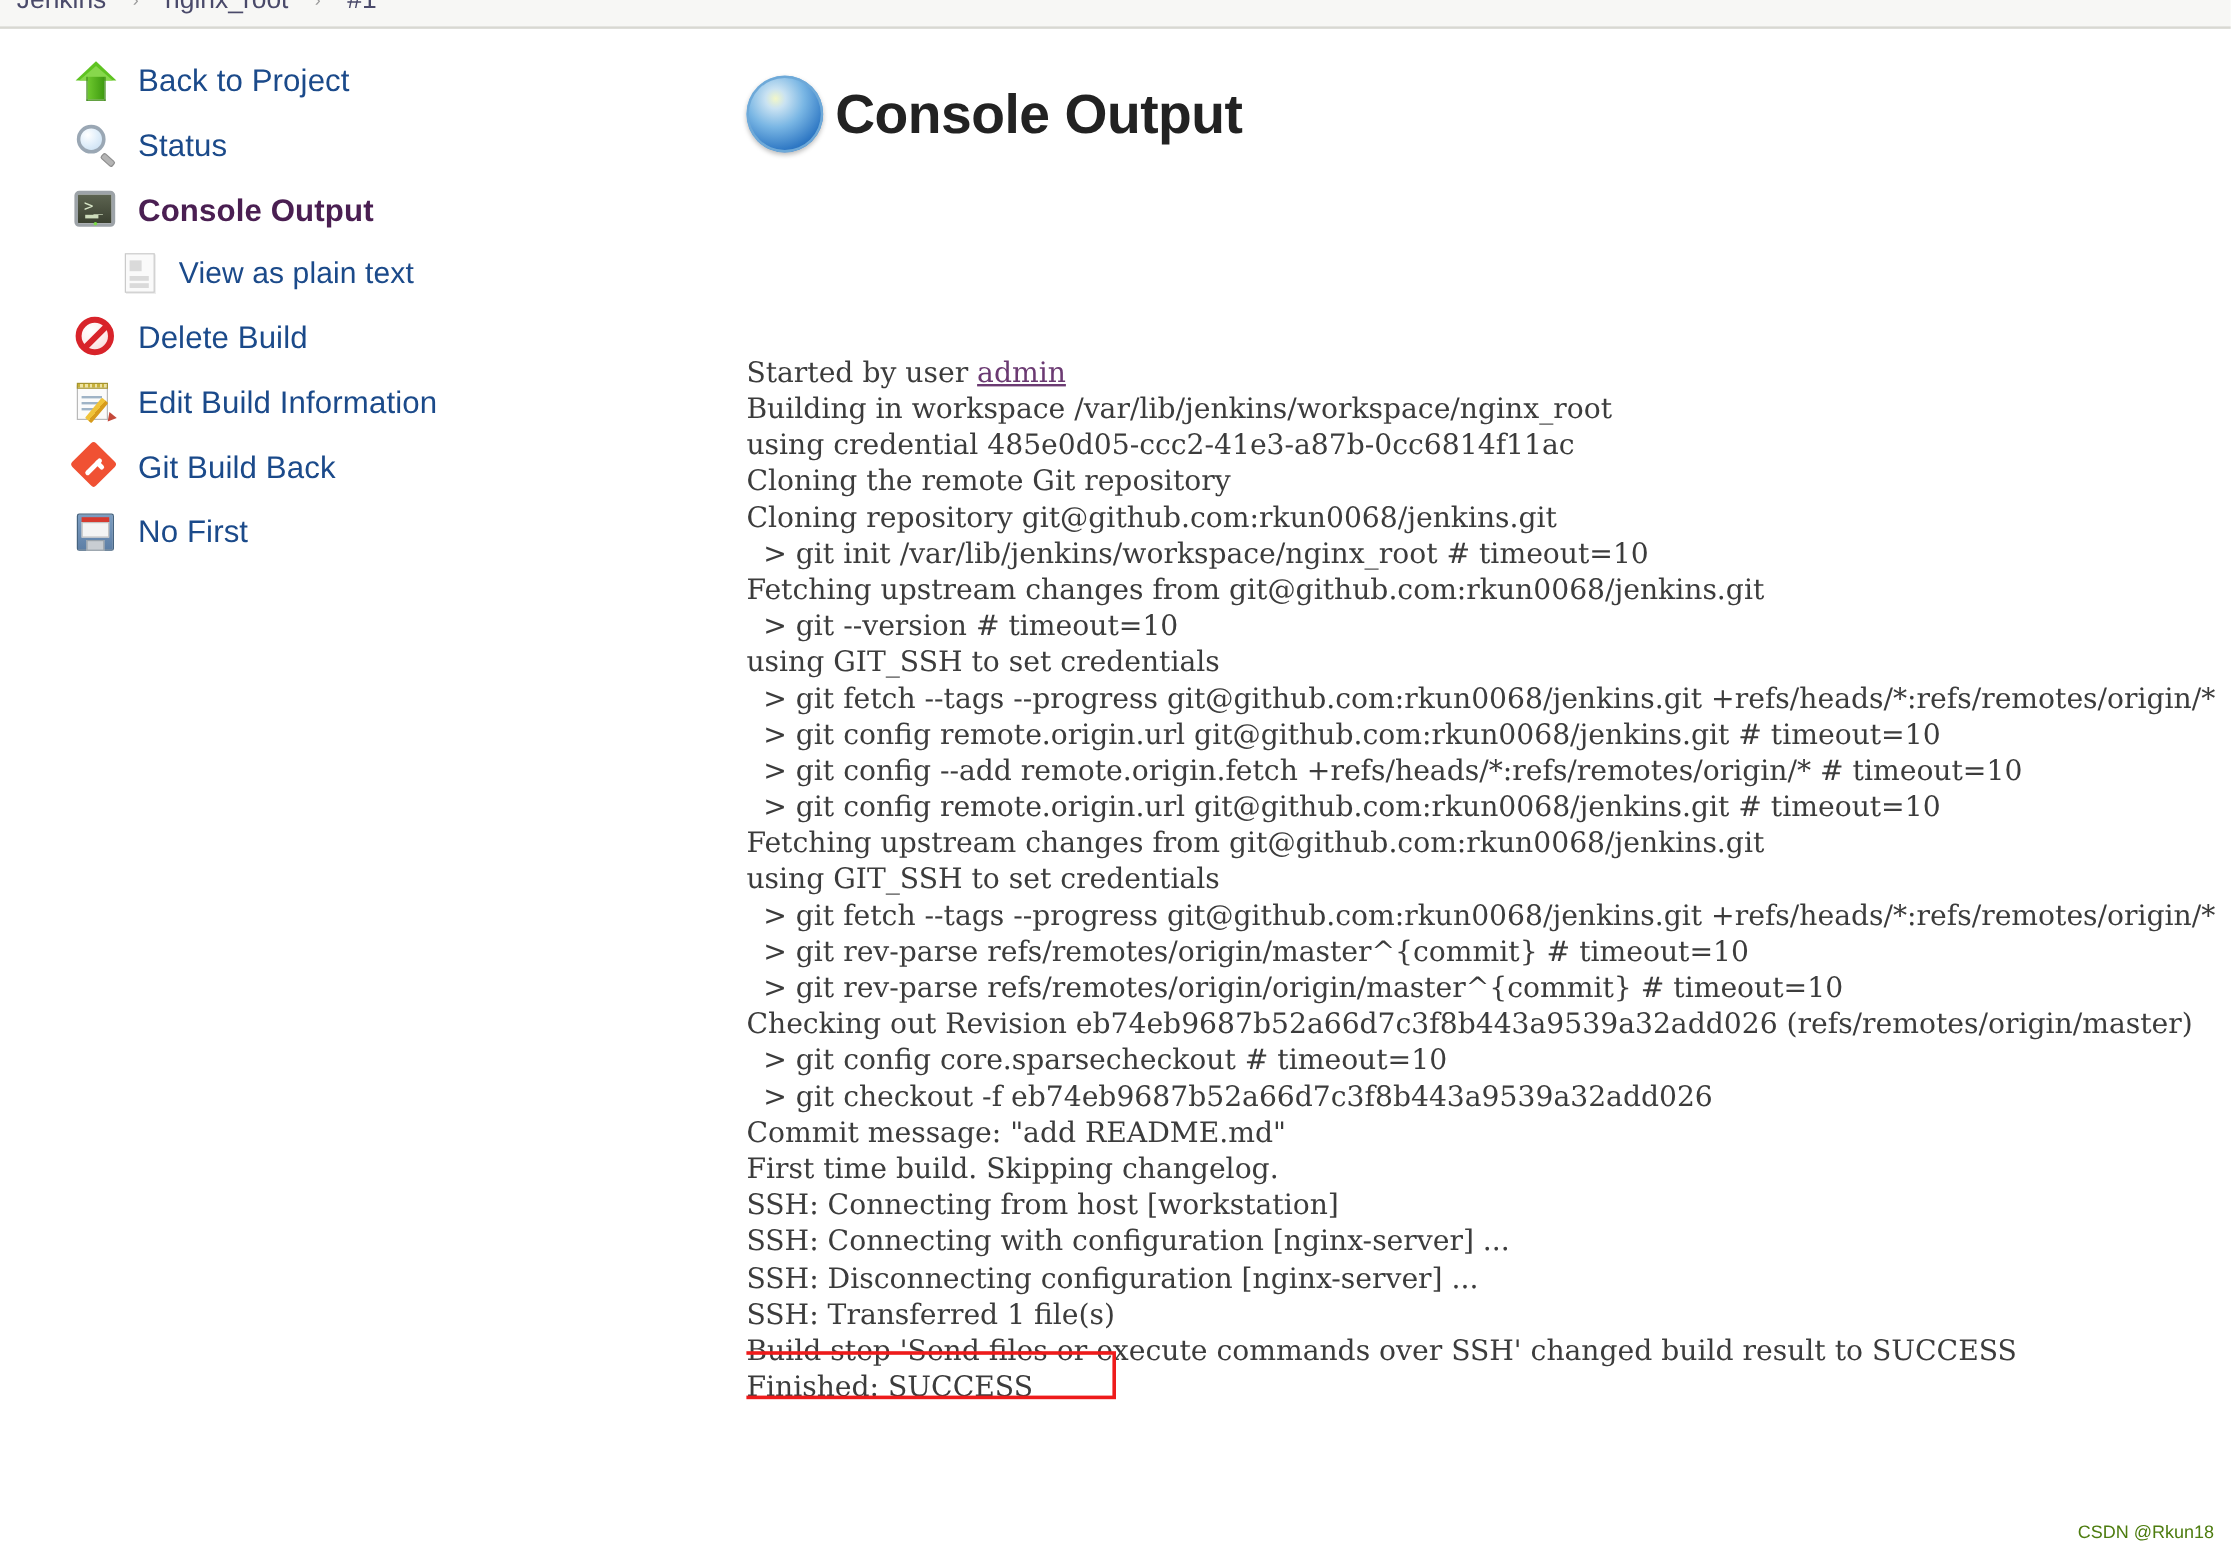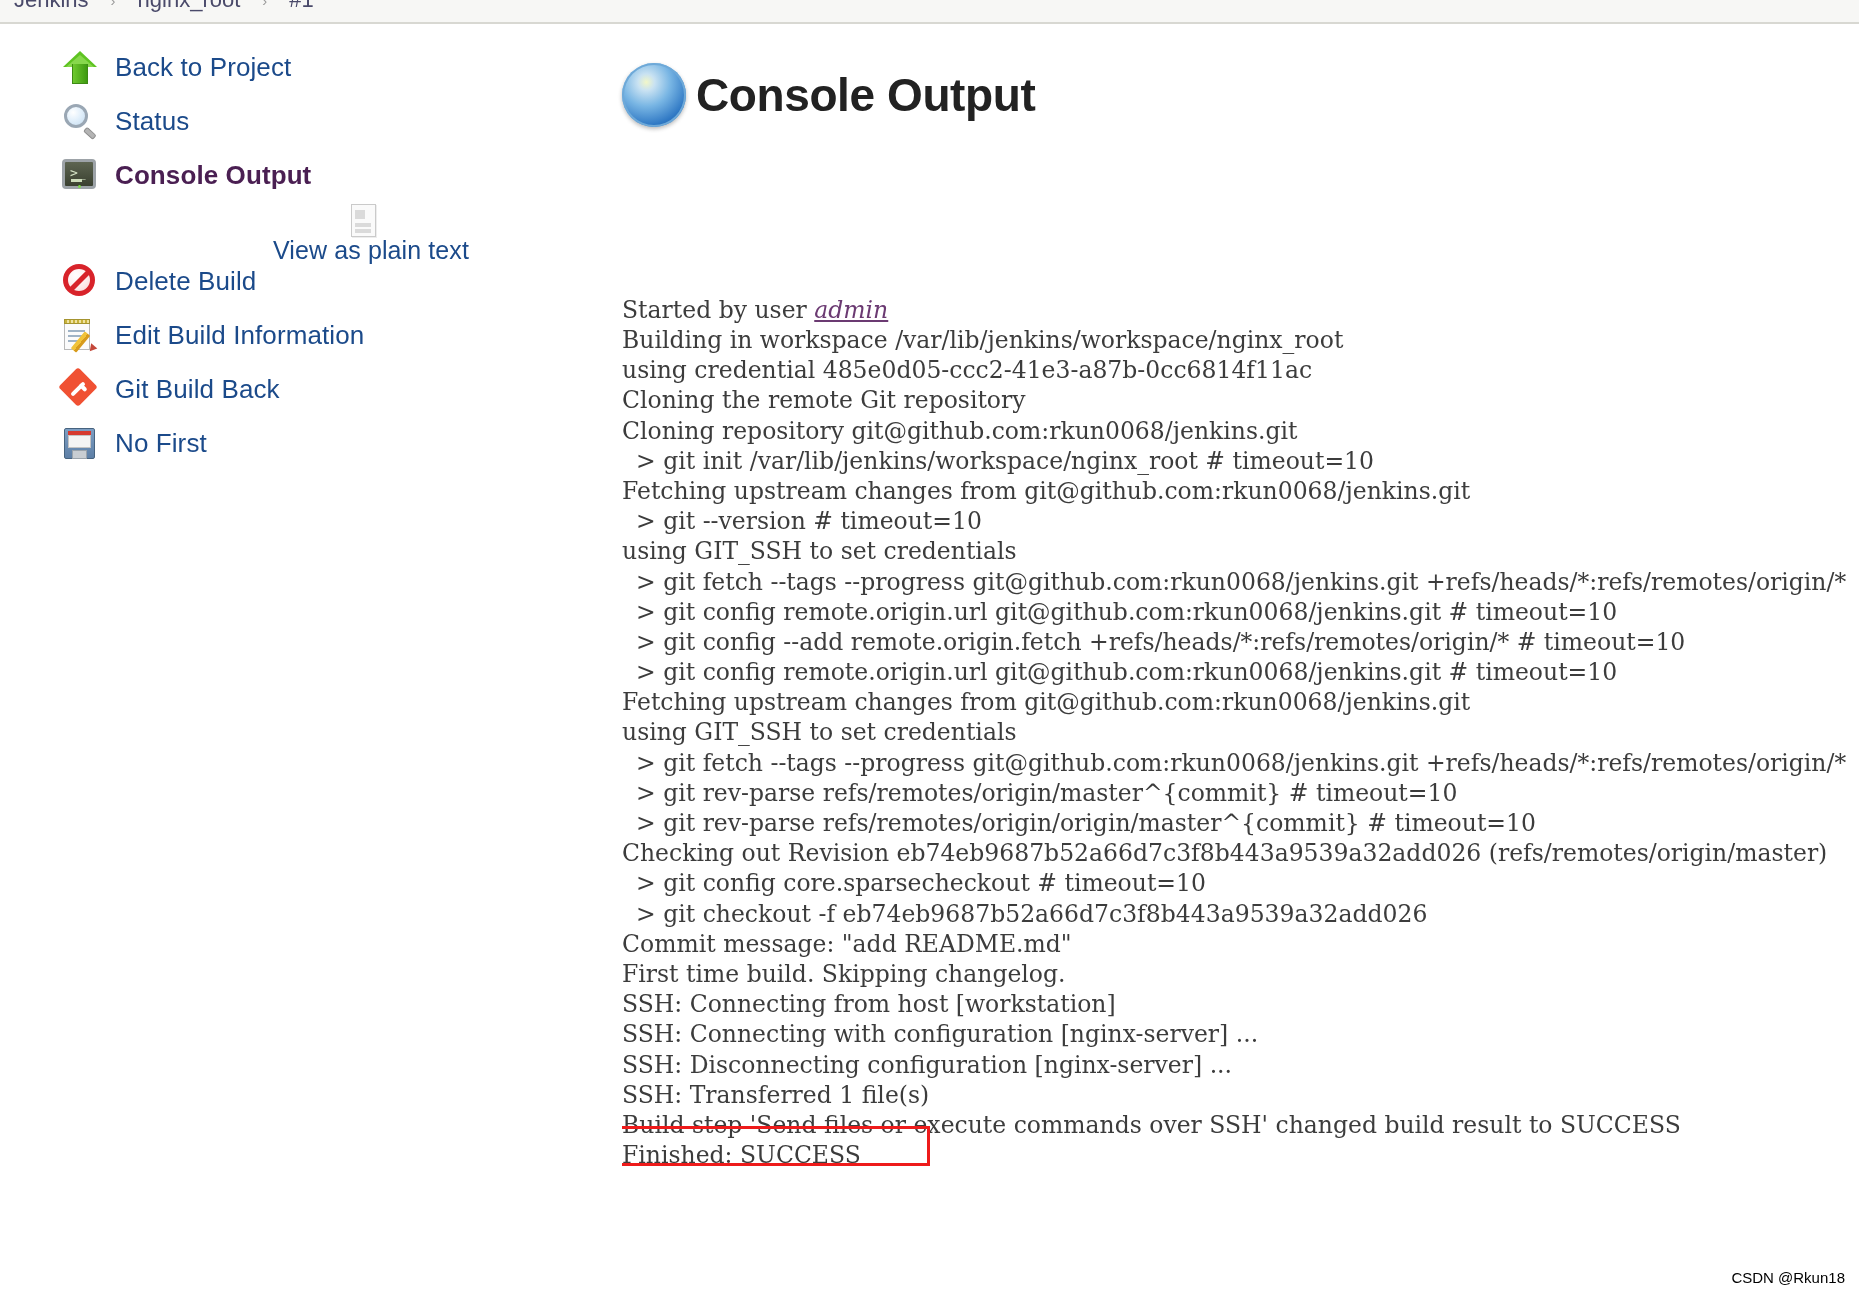--- a/index.html
+++ b/index.html
@@ -66,21 +66,20 @@
     font-family: "Liberation Sans", sans-serif;
     letter-spacing: .1px;
   }
   .side-item.active .side-label {
     color: #4a1f52;
     font-weight: bold;
   }
   .side-item.sub {
     padding-left: 56px;
     height: 52px;
-    flex-direction: column;
   }
   .side-item.sub .ico { width: 34px; height: 38px; flex: 0 0 34px; }
   .side-item.sub .side-label { font-size: 25px; }
 
   
   .main {
     position: absolute;
     top: 60px; left: 622px;
     width: 1237px;
   }
@@ -114,21 +113,20 @@
     line-height: 30.2px;
     color: #3c3c3c;
     white-space: pre;
     overflow: hidden;
     width: 1237px;
   }
   .log-line { white-space: pre; height: 30.2px; }
   .log-line a.user-link {
     color: #6b3a72;
     text-decoration: underline;
-    font-style: italic;
   }
   .log-line.indent { padding-left: 14px; }
 
   
   .annot {
     position: absolute;
     border: 3px solid #ee1b1b;
     pointer-events: none;
   }
   #annot-transferred {
@@ -136,21 +134,21 @@
     top: 952px;
     width: 330px;
     height: 40px;
   }
 
   
   .watermark {
     position: absolute;
     right: 14px; bottom: 8px;
     font-size: 15px;
-    color: #000000;
+    color: #4d7c0f;
     font-family: "Liberation Sans", sans-serif;
   }
 
   
   .ic { position: absolute; inset: 0; }
 
   
   .ic-arrow .shaft {
     position: absolute; left: 11px; top: 16px;
     width: 16px; height: 20px;

